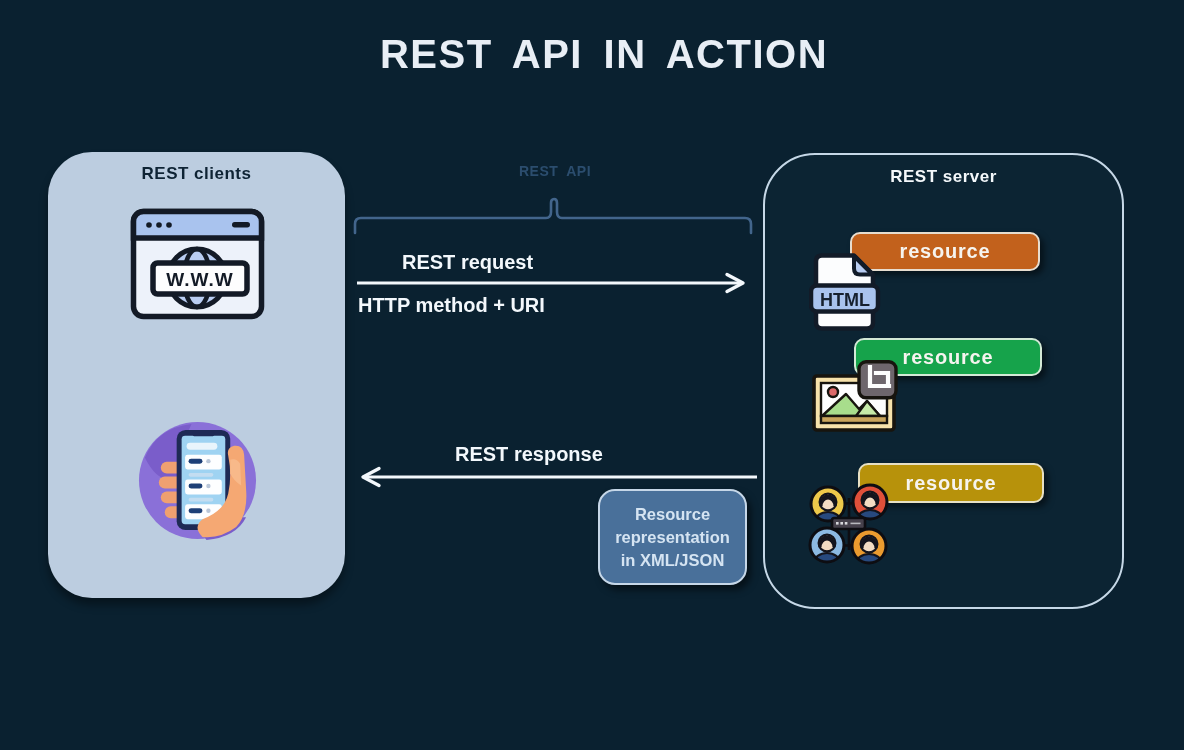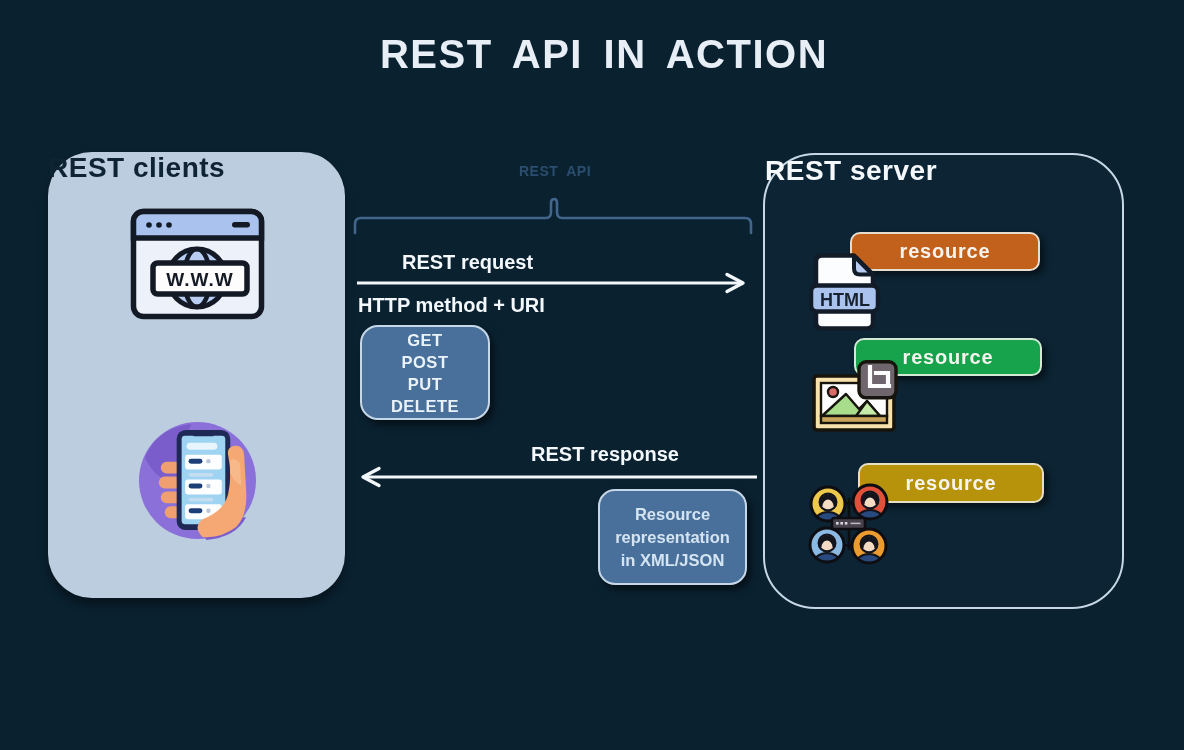--- a/index.html
+++ b/index.html
@@ -5,39 +5,39 @@
   html,body{margin:0;padding:0;}
   body{background:#0a2130;font-family:"Liberation Sans", sans-serif;}
   .canvas{position:relative;width:1184px;height:750px;background:#0a2130;overflow:hidden;}
 
   .title{position:absolute;left:0;top:20px;width:100%;margin:12px;text-align:center;
     font-size:40px;font-weight:bold;letter-spacing:1.5px;word-spacing:8px;color:#e8eef5;}
 
   
   .client-panel{position:absolute;left:48px;top:152px;width:297px;height:446px;
     background:#bccde0;border-radius:44px;box-shadow:0 7px 9px rgba(0,0,0,.38);}
-  .panel-label{position:absolute;top:0;left:0;width:100%;
-    font-size:28px;font-weight:bold;letter-spacing:.5px;}
+  .panel-label{position:absolute;top:12px;left:0;width:100%;text-align:center;
+    font-size:17px;font-weight:bold;letter-spacing:.5px;}
   .client-panel .panel-label{color:#0e2334;}
   .browser-icon{position:absolute;left:82px;top:56px;width:135px;height:112px;}
   .phone-icon{position:absolute;left:89px;top:268px;width:121px;height:121px;}
 
   
   .api-label{position:absolute;left:455px;top:163px;width:200px;text-align:center;
     font-size:14px;font-weight:bold;letter-spacing:.5px;word-spacing:4px;color:#2b4d6e;}
   .bracket{position:absolute;left:353px;top:195px;}
   .request-label{position:absolute;left:358px;top:251px;font-size:20px;font-weight:bold;color:#f3f8fc;margin-left:44px;}
   .arrow-right{position:absolute;left:356px;top:272px;}
   .request-sublabel{position:absolute;left:358px;top:294px;font-size:20px;font-weight:bold;color:#f3f8fc;}
   .methods-box{position:absolute;left:360px;top:325px;width:130px;height:95px;
     background:#49709a;border:2.5px solid #c6d7e8;border-radius:18px;box-sizing:border-box;
     display:flex;flex-direction:column;justify-content:center;align-items:center;
     box-shadow:4px 5px 7px rgba(0,0,0,.5);}
   .methods-box div{font-size:16.5px;font-weight:600;color:#eaf2fa;line-height:22px;letter-spacing:.5px;}
-  .response-label{position:absolute;left:455px;top:443px;width:300px;text-align:center;
+  .response-label{position:absolute;left:455px;top:443px;width:300px;text-align:left;
     font-size:20px;font-weight:bold;color:#f3f8fc;}
   .arrow-left{position:absolute;left:356px;top:466px;}
   .response-box{position:absolute;left:598px;top:489px;width:149px;height:96px;
     background:#49709a;border:2.5px solid #c6d7e8;border-radius:17px;box-sizing:border-box;
     display:flex;flex-direction:column;justify-content:center;align-items:center;
     box-shadow:4px 5px 7px rgba(0,0,0,.5);}
   .response-box div{font-size:16.5px;font-weight:600;color:#d5e4f2;line-height:23px;}
 
   
   .server-panel{position:absolute;left:763px;top:153px;width:361px;height:456px;
@@ -126,26 +126,20 @@
 
   <div class="request-label">REST request</div>
 
   <svg class="arrow-right" width="394" height="22" viewBox="0 0 394 22">
     <line x1="1" y1="11" x2="385" y2="11" stroke="#f3f8fc" stroke-width="3"></line>
     <polyline points="371,2.5 387,11 371,19.5" fill="none" stroke="#f3f8fc" stroke-width="3.4" stroke-linecap="round" stroke-linejoin="round"></polyline>
   </svg>
 
   <div class="request-sublabel">HTTP method + URI</div>
 
-  <div class="methods-box">
-    <div>GET</div>
-    <div>POST</div>
-    <div>PUT</div>
-    <div>DELETE</div>
-  </div>
 
   <div class="response-label">REST response</div>
 
   <svg class="arrow-left" width="402" height="22" viewBox="0 0 402 22">
     <line x1="9" y1="11" x2="401" y2="11" stroke="#f3f8fc" stroke-width="3"></line>
     <polyline points="23,2.5 7,11 23,19.5" fill="none" stroke="#f3f8fc" stroke-width="3.4" stroke-linecap="round" stroke-linejoin="round"></polyline>
   </svg>
 
   <div class="response-box">
     <div>Resource</div>

